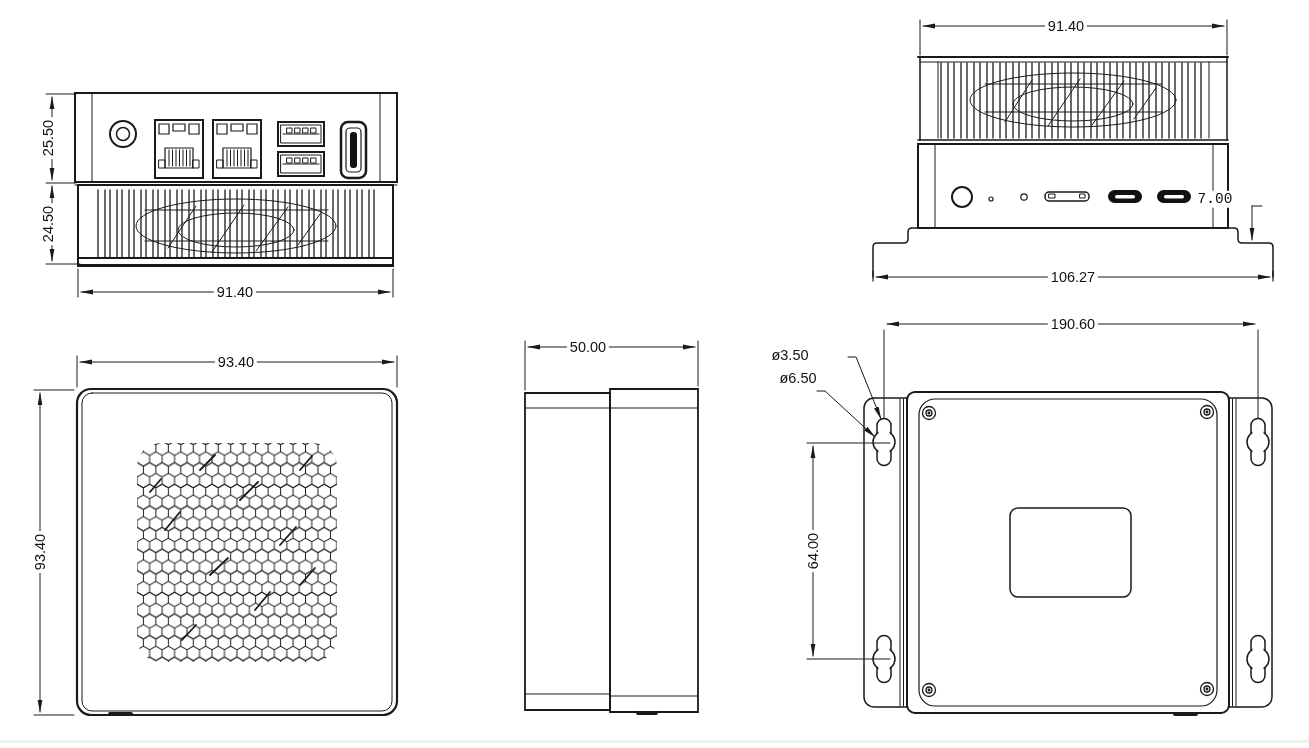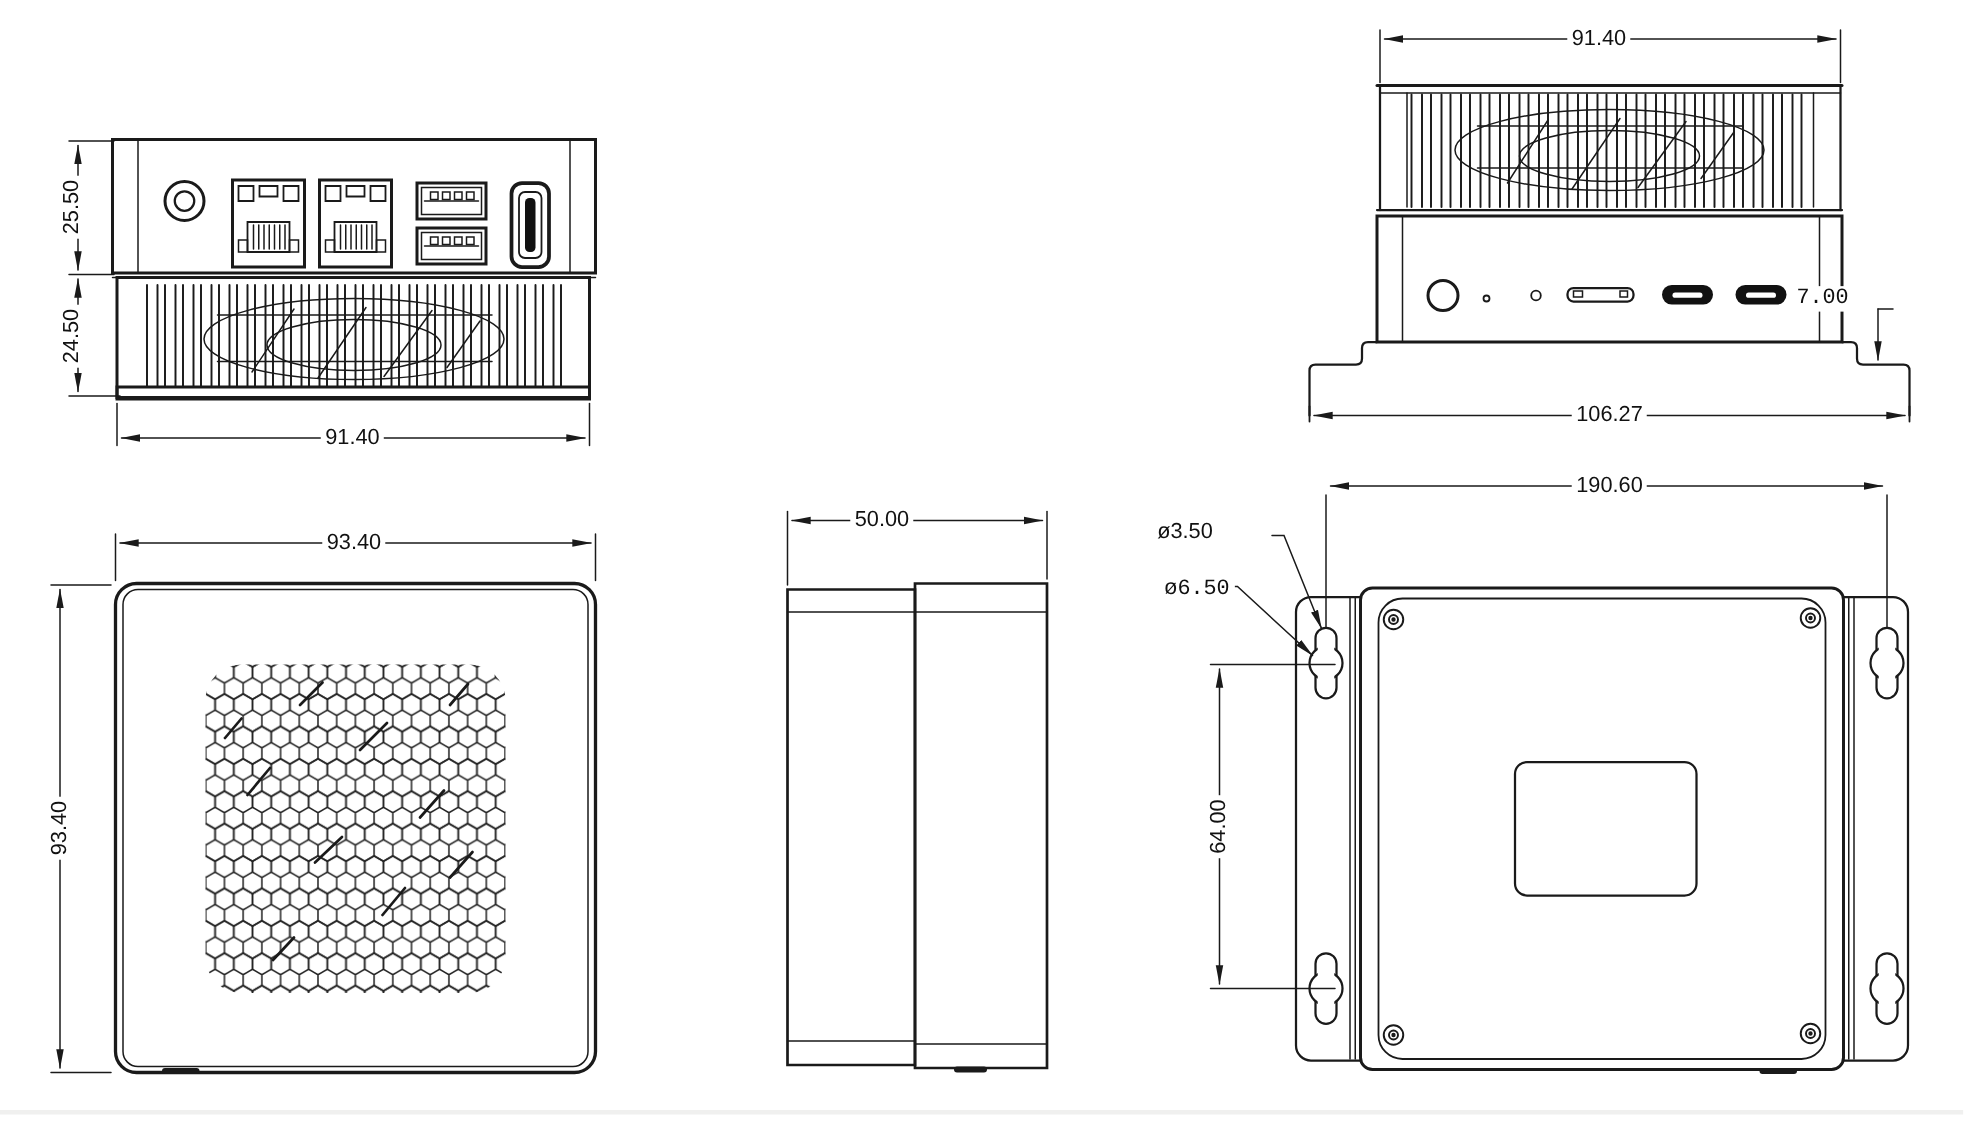--- a/index.html
+++ b/index.html
@@ -318,17 +318,17 @@
 <div class="dim-label" style="left:1215px;top:199px;font-family:Liberation Mono, monospace;">7.00</div>
 <div class="dim-label" style="left:1073px;top:277px;">106.27</div>
 
 <div class="dim-label" style="left:236px;top:362px;">93.40</div>
 <div class="dim-label rot" style="left:40px;top:552px;">93.40</div>
 
 <div class="dim-label" style="left:588px;top:347px;">50.00</div>
 
 <div class="dim-label" style="left:1073px;top:324px;">190.60</div>
 <div class="dim-label" style="left:790px;top:355px;">ø3.50</div>
-<div class="dim-label" style="left:798px;top:393px;font-family:Liberation Mono, monospace;">ø6.50</div>
+<div class="dim-label" style="left:798px;top:378px;">ø6.50</div>
 <div class="dim-label rot" style="left:813px;top:551px;">64.00</div>
 
 <div class="bottom-band"></div>
 </div>
 
 </body></html>

